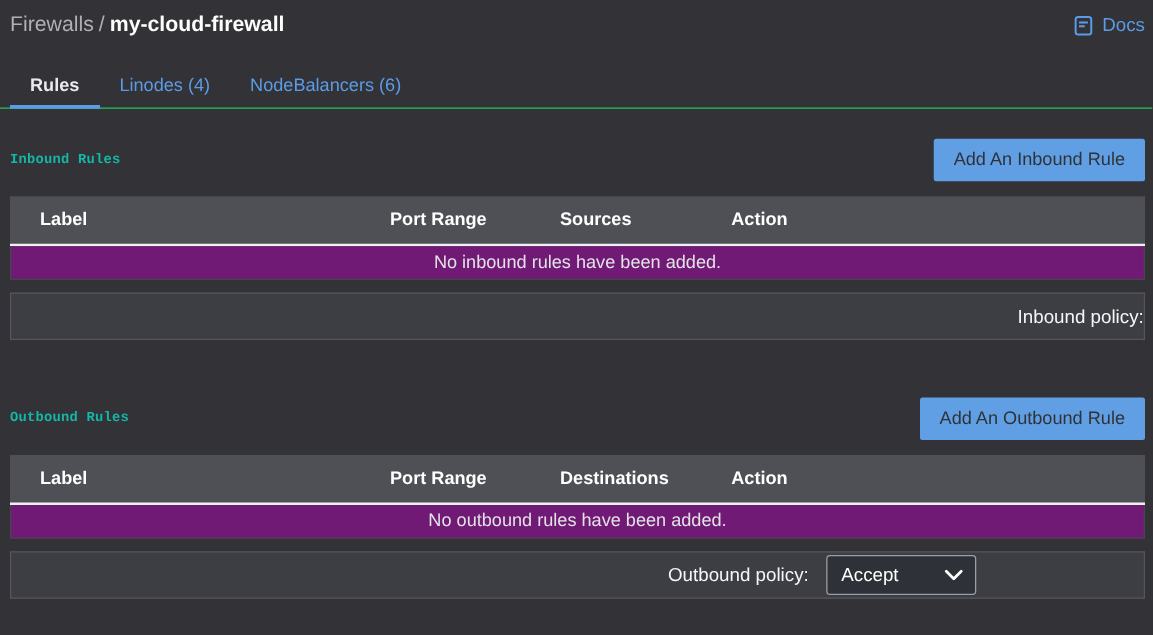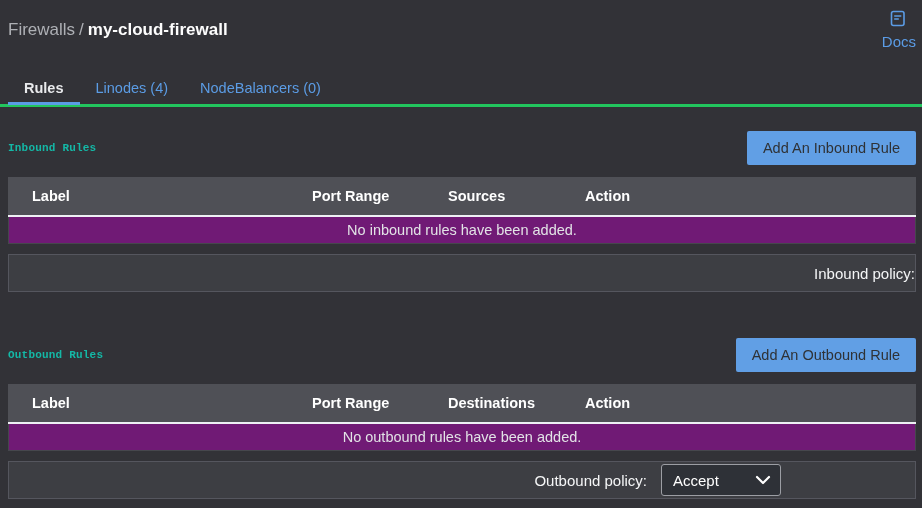--- a/index.html
+++ b/index.html
@@ -22,30 +22,29 @@
   .crumb-sep { color: #aeb0b5; margin: 0 4px; }
   .crumb-current { color: #fdfdfd; font-weight: bold; }
   .docs-link {
     display: flex;
     align-items: center;
     gap: 6px;
     color: #5b9ce5;
     font-size: 15px;
     text-decoration: none;
     cursor: pointer;
-    flex-direction: column;
   }
   .docs-link svg { display: block; }
 
   
   .tabs {
     display: flex;
     margin-top: 21px;
     padding-left: 8px;
-    border-bottom: 3px solid #22c55e;
+    border-bottom: 1px solid #22c55e;
     height: 36px;
   }
   .tab {
     padding: 0 16px;
     display: flex;
     align-items: center;
     font-size: 14.5px;
     color: #5b9ce5;
     cursor: pointer;
     position: relative;
@@ -148,21 +147,21 @@
         <line x1="4.2" y1="9" x2="8.8" y2="9" stroke="#5b9ce5" stroke-width="1.5"></line>
       </svg>
     </span>
     <span>Docs</span>
   </a>
 </header>
 
 <nav class="tabs">
   <div class="tab active">Rules</div>
   <div class="tab">Linodes (4)</div>
-  <div class="tab">NodeBalancers (0)</div>
+  <div class="tab">NodeBalancers (6)</div>
 </nav>
 
 <section>
   <div class="section-header">
     <h2 class="section-title">Inbound Rules</h2>
     <button class="add-btn">Add An Inbound Rule</button>
   </div>
   <div class="table">
     <div class="thead">
       <div class="th">Label</div>

